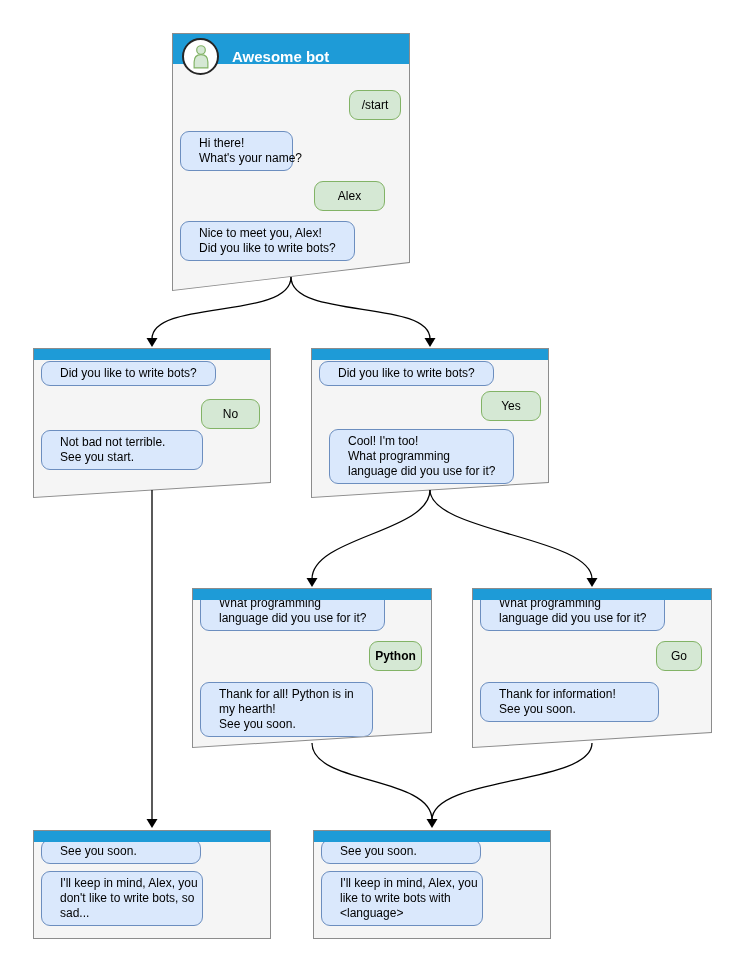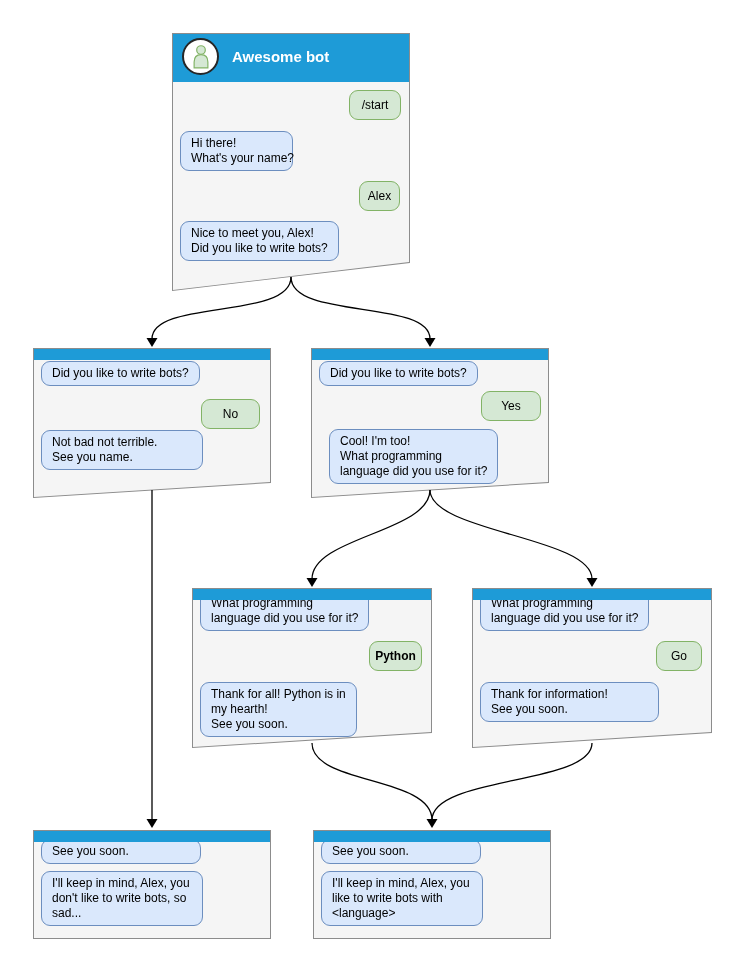--- a/index.html
+++ b/index.html
@@ -28,21 +28,21 @@
   }
   .window.flat { background: var(--window-border, #8c8c8c); }
   .window.flat .win-inner {
     position: absolute; inset: 1px;
     background: var(--window-bg, #f5f5f5);
     overflow: hidden;
   }
 
   
   .header {
-    position: absolute; left: 0; top: 0; right: 0; height: 48px;
+    position: absolute; left: 0; top: 0; right: 0; height: 30px;
     background: var(--header-blue, #1e9bd7);
     display: flex; align-items: center;
     z-index: 2;
     padding-left: 24px;
   }
   .avatar {
     position: absolute; left: 9px; top: 4px; width: 37px; height: 37px;
     background: #ffffff; border: 2px solid #262626; border-radius: 50%;
     display: flex; align-items: center; justify-content: center;
   }
@@ -56,21 +56,21 @@
   .bar {
     position: absolute; left: 0; top: 0; right: 0; height: 11px;
     background: var(--header-blue, #1e9bd7);
     z-index: 2;
   }
 
   
   .bubble {
     position: absolute; z-index: 1;
     font-size: 12px; line-height: 1.25; white-space: pre;
-    border-radius: 9px; padding: 4px 10px;
+    border-radius: 9px; padding: 4px 18px;
   }
   .bubble.bot {
     background: var(--bot-bubble-bg, #dae8fc);
     border: 1px solid var(--bot-bubble-border, #6c8ebf);
   }
   .bubble.user {
     background: var(--user-bubble-bg, #d5e8d4);
     border: 1px solid var(--user-bubble-border, #82b366);
     height: 30px; display: flex; align-items: center; justify-content: center;
   }
@@ -117,33 +117,33 @@
           <svg width="22" height="25" viewBox="0 0 24 27">
             <path d="M12,11.5 C6.5,11.5 4.5,15 4.5,19.5 L4.5,26 L19.5,26 L19.5,19.5 C19.5,15 17.5,11.5 12,11.5 Z" fill="#d5e8d4" stroke="#82b366" stroke-width="1.3"></path>
             <circle cx="12" cy="6.5" r="4.7" fill="#d5e8d4" stroke="#82b366" stroke-width="1.3"></circle>
           </svg>
         </div>
         <span class="title">Awesome bot</span>
       </div>
       <div class="bubble user" style="top:56px; right:8px; width:52px;">/start</div>
       <div class="bubble bot" style="top:97px; left:7px; width:113px;">Hi there!
 What's your name?</div>
-      <div class="bubble user" style="top:147px; right:9px; width:41px;">Alex</div>
+      <div class="bubble user" style="top:147px; right:24px; width:71px;">Alex</div>
       <div class="bubble bot" style="top:187px; left:7px;">Nice to meet you, Alex!
 Did you like to write bots?</div>
     </div>
   </div>
 
   <div class="window slant" style="left:33px; top:348px; width:238px; height:150px; --slant:15px;">
     <div class="win-inner">
       <div class="bar"></div>
       <div class="bubble bot" style="top:12px; left:7px;">Did you like to write bots?</div>
       <div class="bubble user" style="top:50px; right:10px; width:59px;">No</div>
       <div class="bubble bot" style="top:81px; left:7px; width:162px;">Not bad not terrible.
-See you name.</div>
+See you start.</div>
     </div>
   </div>
 
   <div class="window slant" style="left:311px; top:348px; width:238px; height:150px; --slant:15px;">
     <div class="win-inner">
       <div class="bar"></div>
       <div class="bubble bot" style="top:12px; left:7px;">Did you like to write bots?</div>
       <div class="bubble user" style="top:42px; right:7px; width:60px;margin-left:8px;">Yes</div>
       <div class="bubble bot" style="top:80px; left:9px;margin-left:8px;">Cool! I'm too!
 What programming

